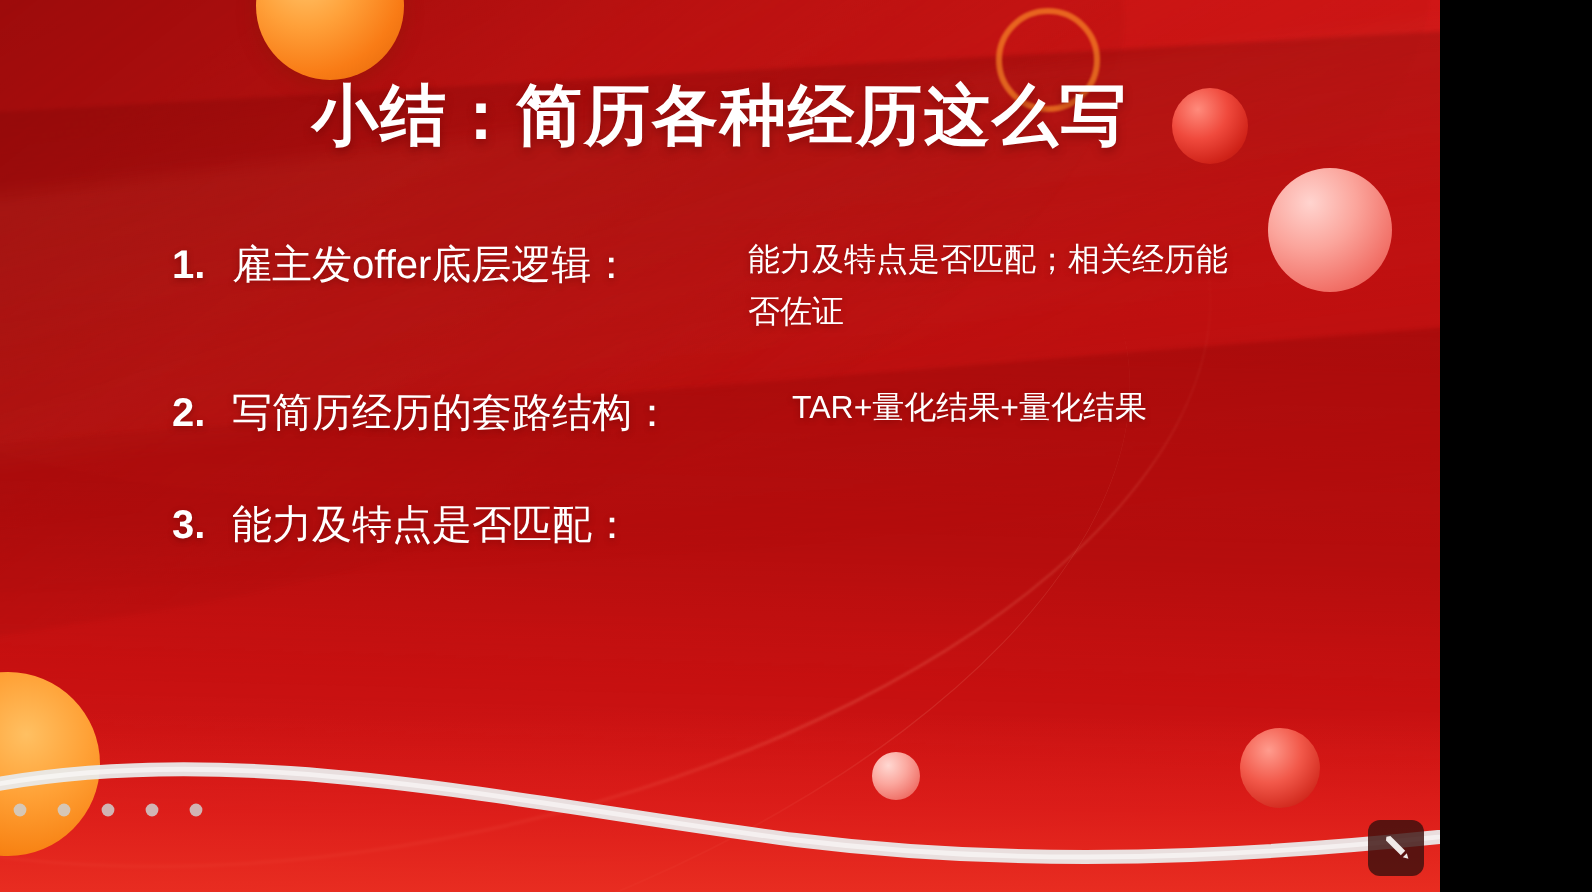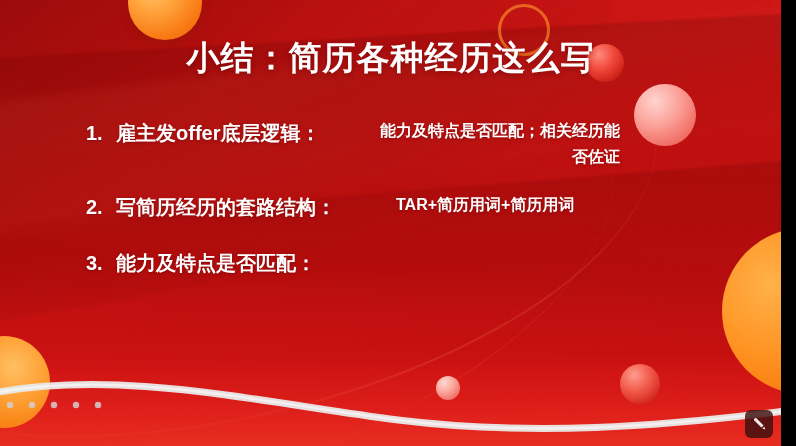--- a/index.html
+++ b/index.html
@@ -6,21 +6,21 @@
     margin: 0;
     padding: 0;
     background: #000;
   }
   body {
     font-family: "Liberation Sans", "DejaVu Sans", sans-serif;
   }
 
   #slide {
     position: relative;
-    width: 781px;
+    width: 720px;
     height: 446px;
     overflow: hidden;
     background: #c51212;
   }
 
   
   .bg-base {
     position: absolute;
     inset: 0;
     background:
@@ -254,33 +254,32 @@
     font-weight: bold;
     width: 30px;
     flex: 0 0 30px;
     line-height: 30px;
     text-shadow: 0 1px 3px rgba(90,0,0,0.45);
   }
 
   .row-label {
     color: #ffffff;
     font-size: 20px;
-    font-weight: bold;
+    font-weight: normal;
     line-height: 30px;
     white-space: nowrap;
     text-shadow: 0 1px 3px rgba(90,0,0,0.45);
   }
 
   .row-value {
     color: #ffffff;
     font-size: 16px;
-    font-weight: bold;
+    font-weight: normal;
     line-height: 26px;
     text-shadow: 0 1px 3px rgba(90,0,0,0.45);
-    text-align: right;
   }
 
   .row-1 .row-label { width: 258px; flex: 0 0 258px; }
   .row-1 .row-value { width: 246px; }
 
   .row-2 .row-label { width: 280px; flex: 0 0 280px; }
   .row-3 .row-label { width: 268px; flex: 0 0 268px; }
 
   .row-2 { margin-top: 6px; }
   .row-3 { margin-top: 4px; }
@@ -344,21 +343,21 @@
 
     <div class="row row-1">
       <div class="row-num">1.</div>
       <div class="row-label">雇主发offer底层逻辑：</div>
       <div class="row-value">能力及特点是否匹配；相关经历能否佐证</div>
     </div>
 
     <div class="row row-2">
       <div class="row-num">2.</div>
       <div class="row-label">写简历经历的套路结构：</div>
-      <div class="row-value">TAR+简历用词+简历用词</div>
+      <div class="row-value">TAR+量化结果+量化结果</div>
     </div>
 
     <div class="row row-3">
       <div class="row-num">3.</div>
       <div class="row-label">能力及特点是否匹配：</div>
     </div>
 
   </div>
 
   <div class="watermark">

